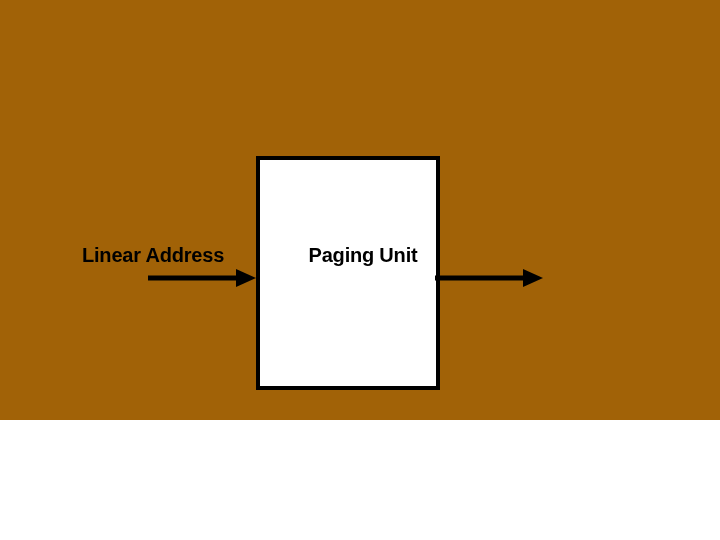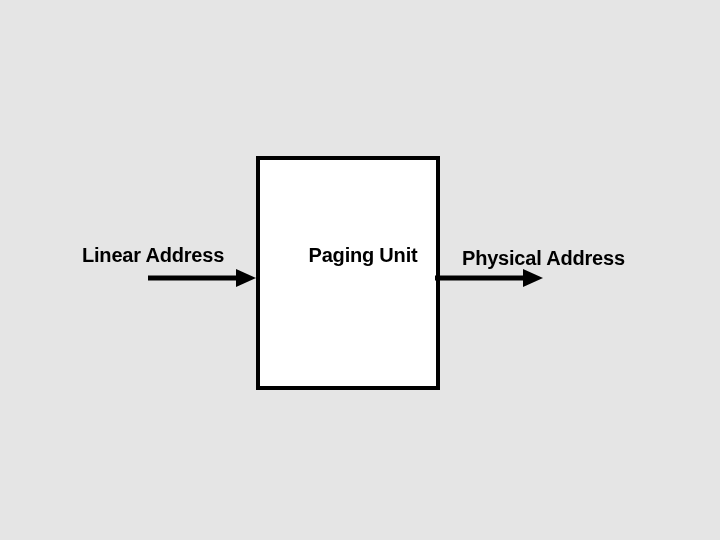--- a/index.html
+++ b/index.html
@@ -3,22 +3,22 @@
 <meta charset="utf-8">
 <style>
   html, body {
     margin: 0;
     padding: 0;
     background: #ffffff;
   }
   .stage {
     position: relative;
     width: 720px;
-    height: 540px;
-    background: #e5e5e5;
+    height: 420px;
+    background: #a16207;
     overflow: hidden;
     font-family: "Liberation Sans", sans-serif;
   }
   .label {
     position: absolute;
     font-size: 20px;
     font-weight: bold;
     color: #000000;
     letter-spacing: -0.2px;
     line-height: 26px;
@@ -76,15 +76,14 @@
 
   <div class="paging-box"></div>
 
   <div class="label label-paging">Paging Unit</div>
 
   <svg class="arrow arrow-out" viewBox="0 0 108 24" xmlns="http://www.w3.org/2000/svg">
     <line x1="0" y1="12" x2="92" y2="12" stroke="#000000" stroke-width="5"></line>
     <polygon points="88,3 108,12 88,21" fill="#000000"></polygon>
   </svg>
 
-  <div class="label label-physical">Physical Address</div>
 
 </div>
 
 </body></html>

